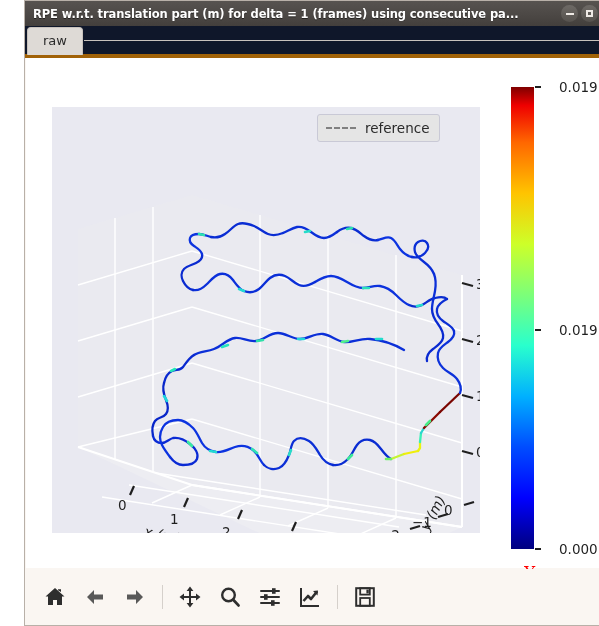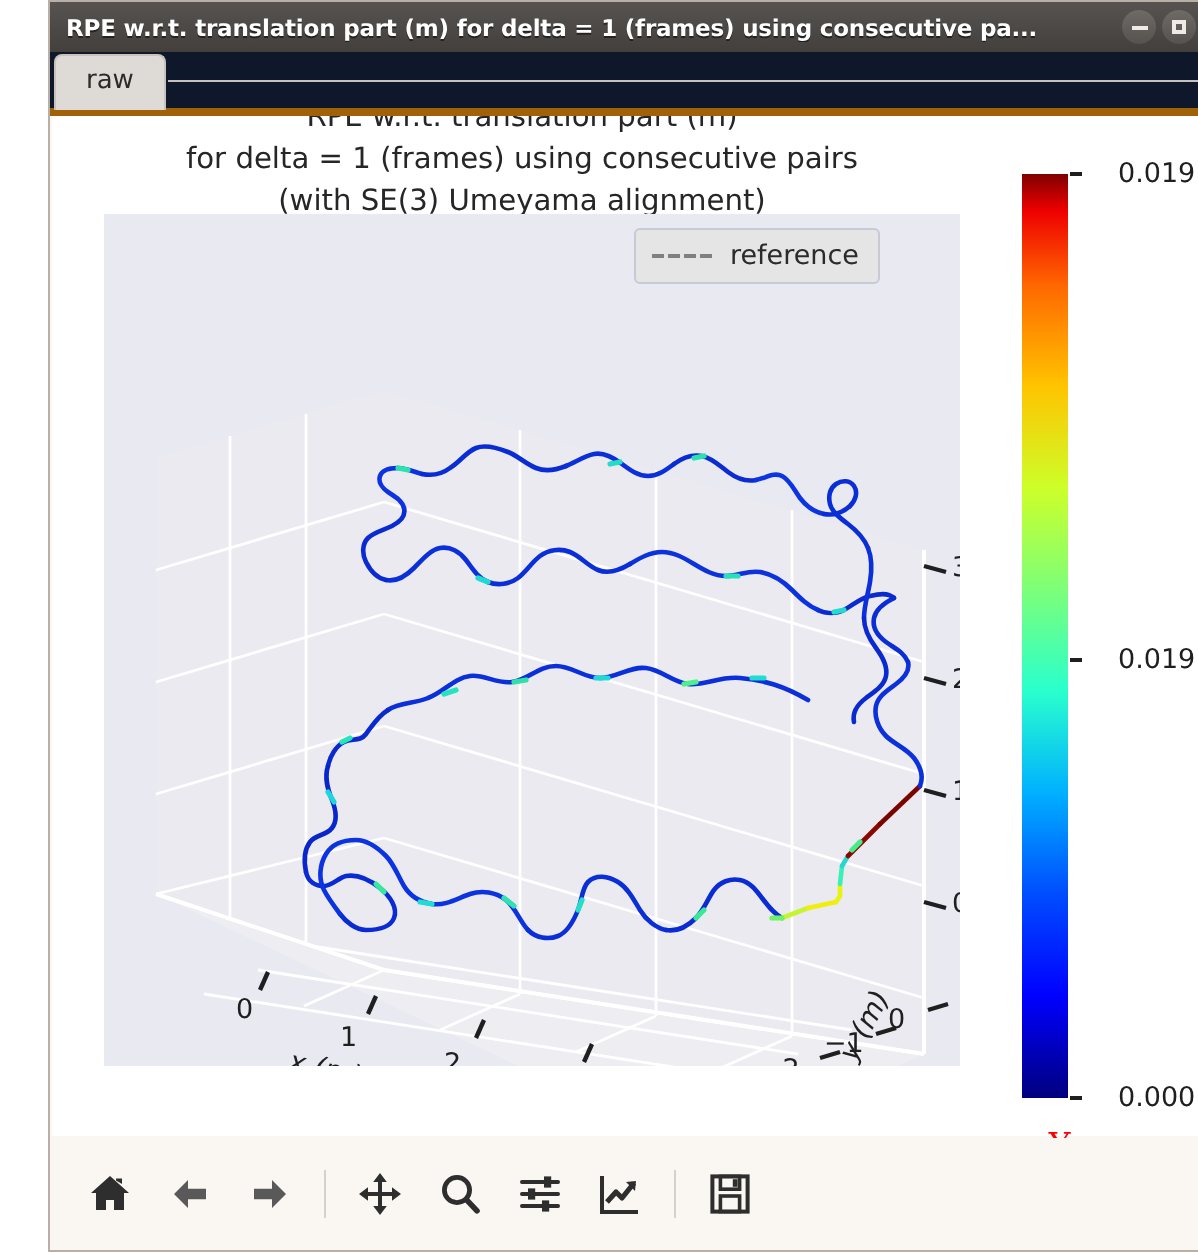--- a/index.html
+++ b/index.html
@@ -297,23 +297,20 @@
     </div>
   </div>
 
   <div class="tabbar">
     <div class="tab">raw</div>
     <div class="tabfill"></div>
   </div>
 
   <div class="figure">
 
-    <div class="fig-title">RPE w.r.t. translation part (m)
-for delta = 1 (frames) using consecutive pairs
-(with SE(3) Umeyama alignment)</div>
 
     <div class="axes3d">
       <svg width="428" height="426" viewBox="0 0 428 426">
 
         <polygon points="26,122 140,88 140,378 26,340" fill="#eaeaf0"></polygon>
 
         <polygon points="140,88 410,168 410,420 140,378" fill="#eaeaf0"></polygon>
 
         <polygon points="26,340 140,378 410,420 300,470" fill="#ededf2"></polygon>
 

